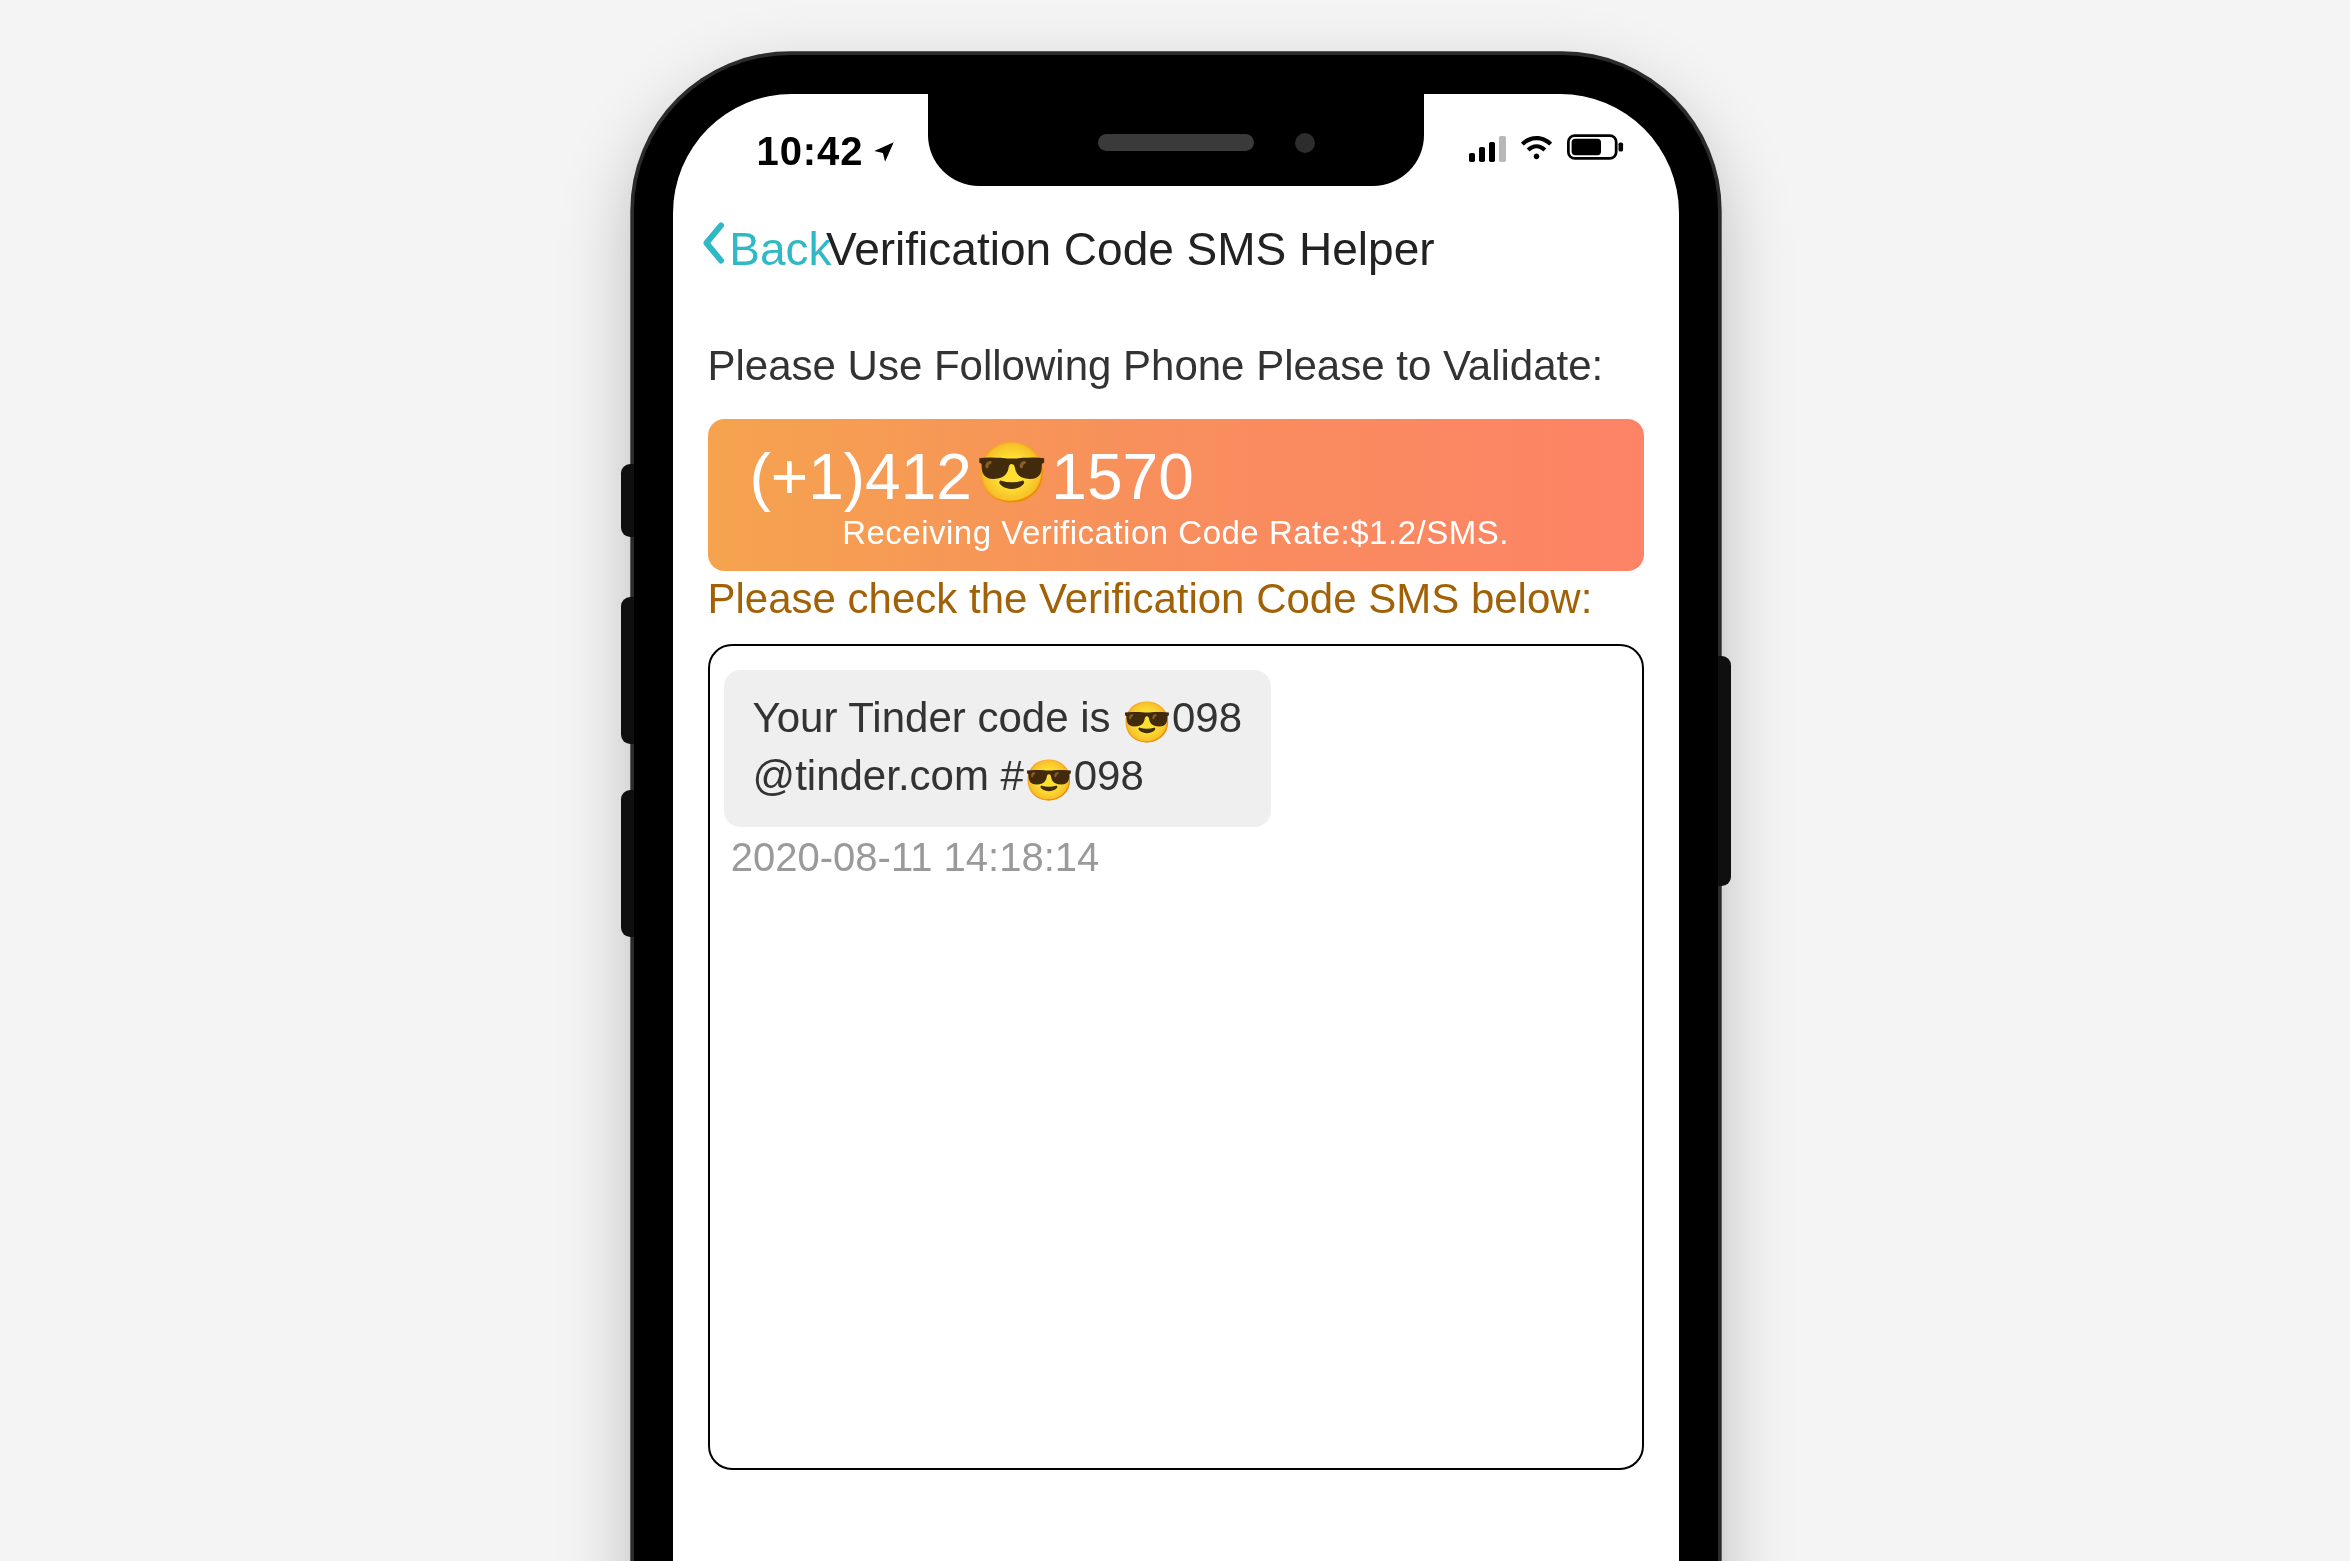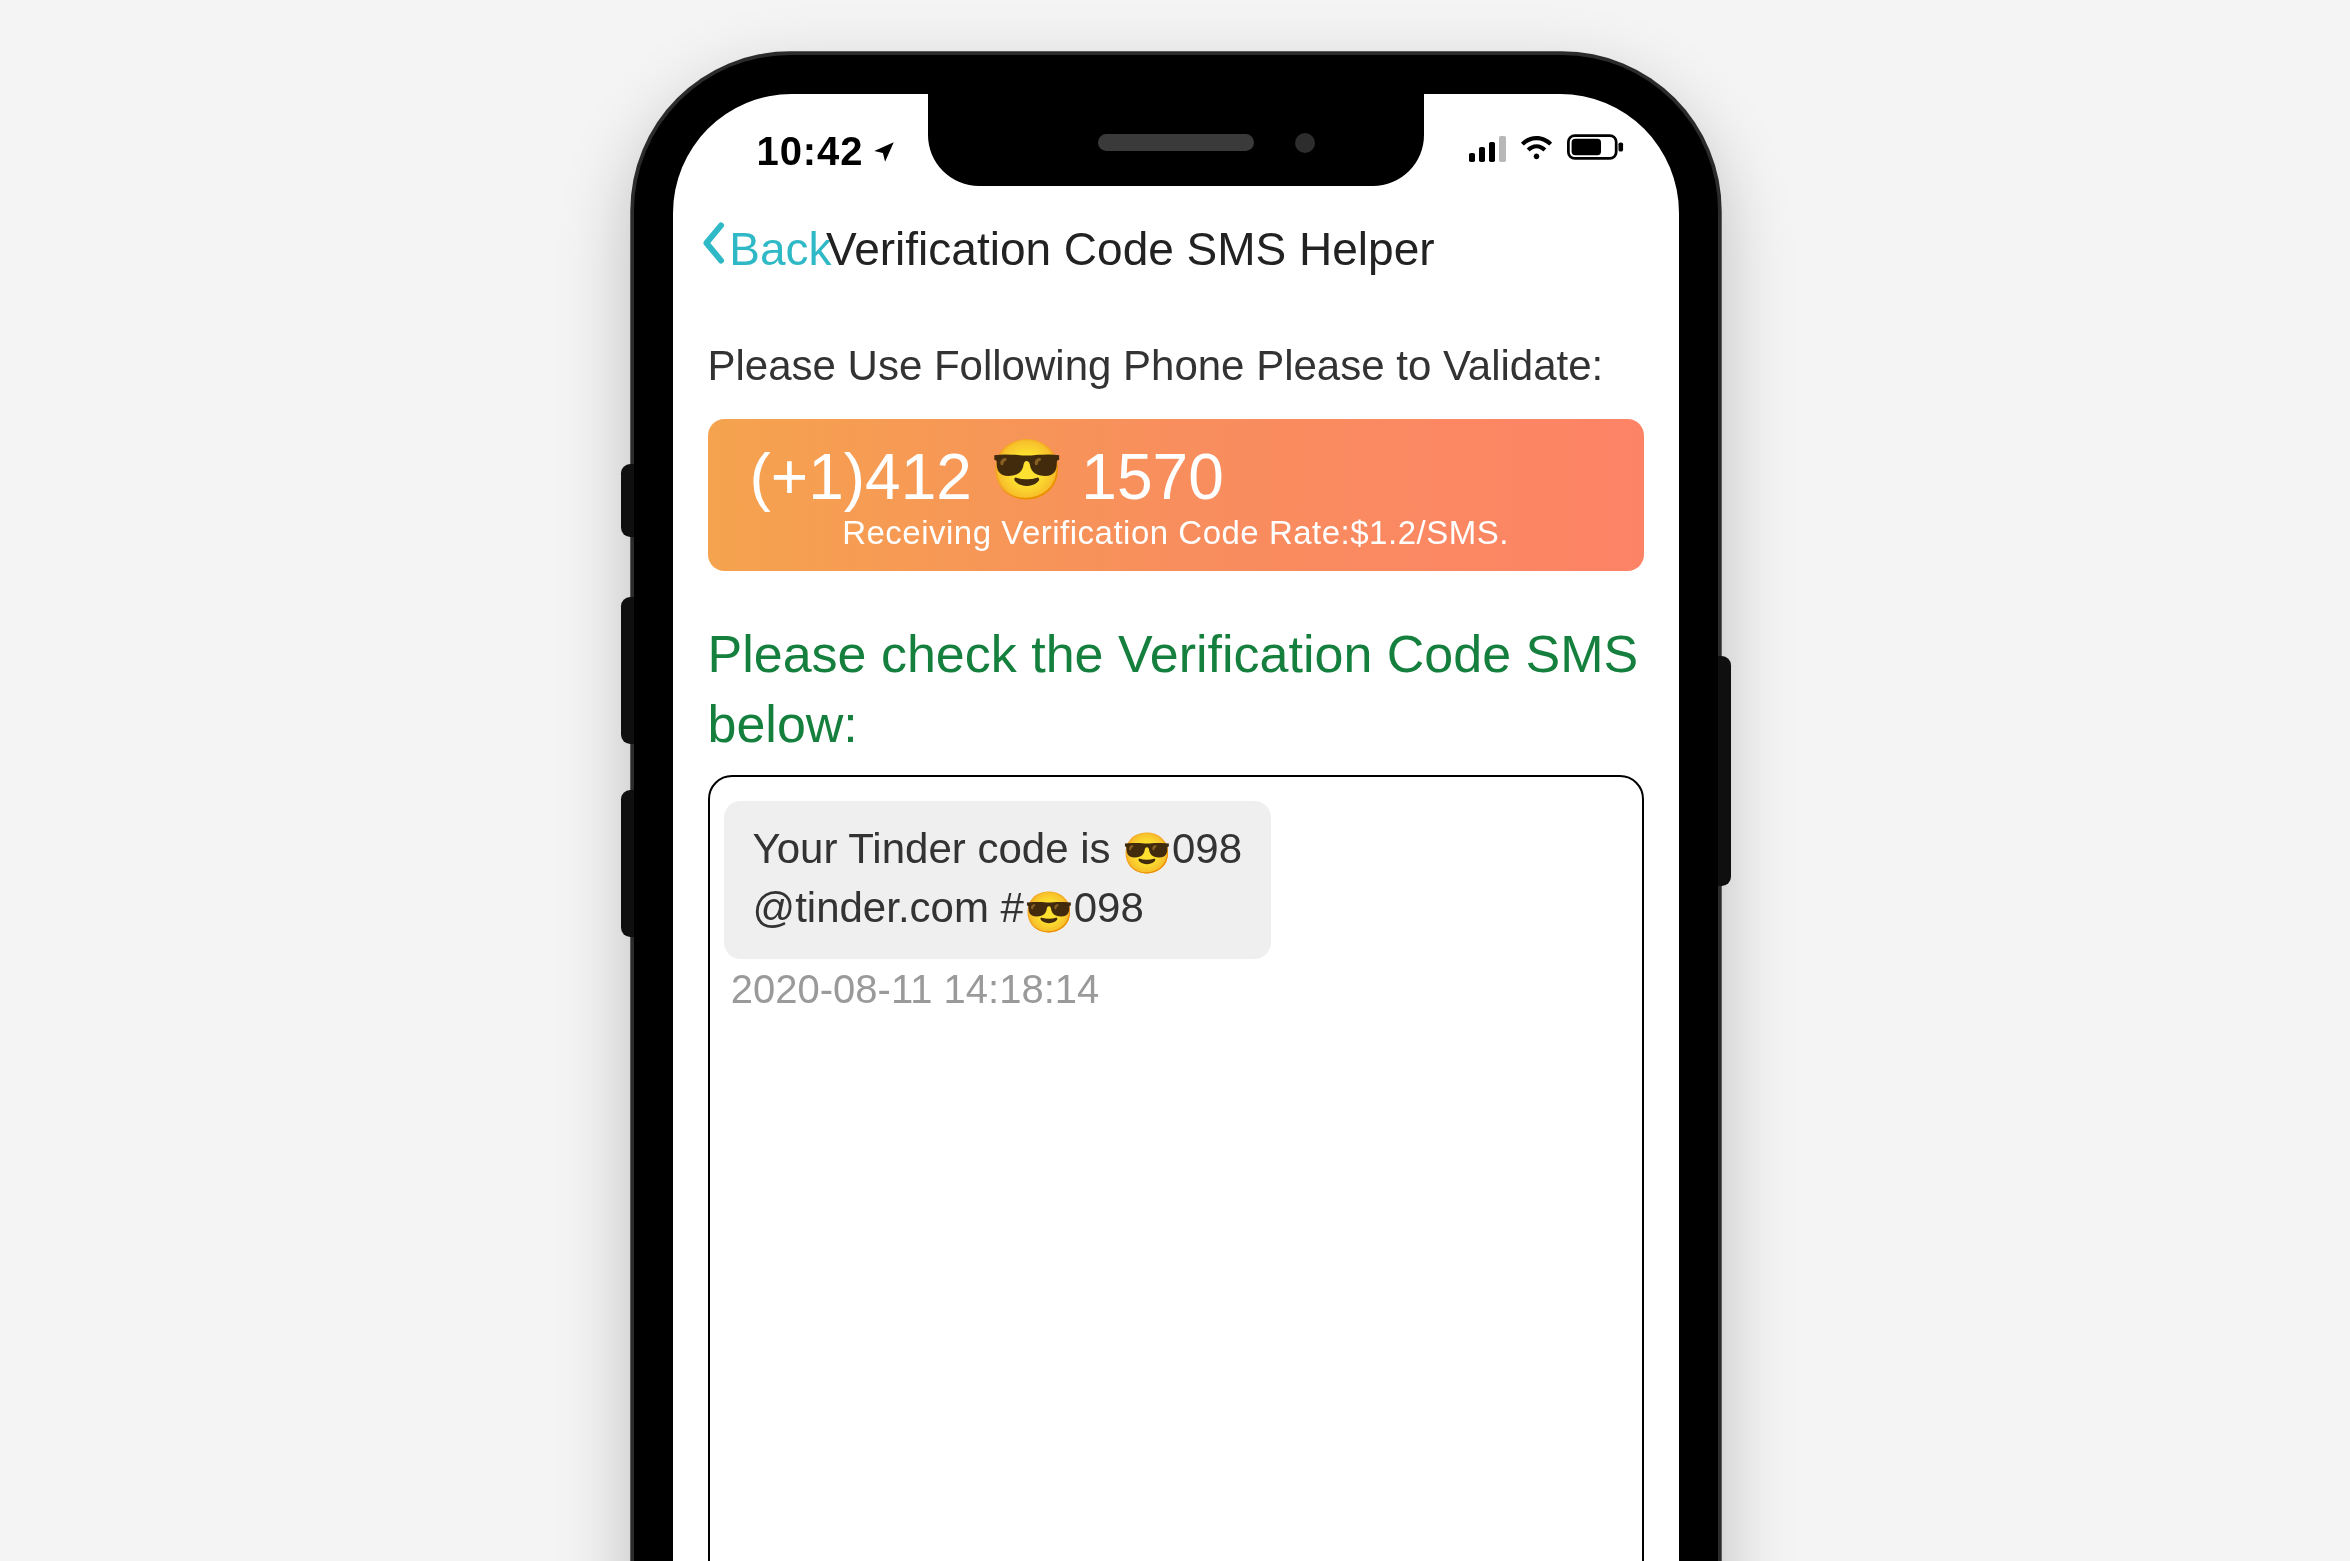--- a/index.html
+++ b/index.html
@@ -153,36 +153,36 @@
     margin-top: 24px;
     border-radius: 16.5px;
     padding: 26px 42px 18.4px 42px;
     background: linear-gradient(90deg, #f5a34e 0%, #f88e5d 50%, #fd8366 100%);
     color: #fff;
   }
   .phone-number {
     font-size: 64px;
     font-weight: 400;
     display: flex;
-    gap: 18px;
+    align-items: center;
+    gap: 3px;
     line-height: 1;
   }
   .phone-number .emoji { font-size: 59px; line-height:1; position:relative; top:-3.7px;}
   .phone-rate {
     margin-top: 5.5px;
     font-size: 33px;
     text-align: center;
     letter-spacing: 0.5px;
   }
 
   .instr2 {
-    margin-top: 48px;
-    font-size: 52px;
+    font-size: 42px;
     line-height: 1.35;
-    color: #15803d;
+    color: #a16207;
   }
 
   .sms-panel {
     margin-top: 16.5px;
     border: 2.8px solid #000;
     border-radius: 24px;
     padding: 24px 14px;
     min-height: 826px;
     box-sizing: border-box;
   }

